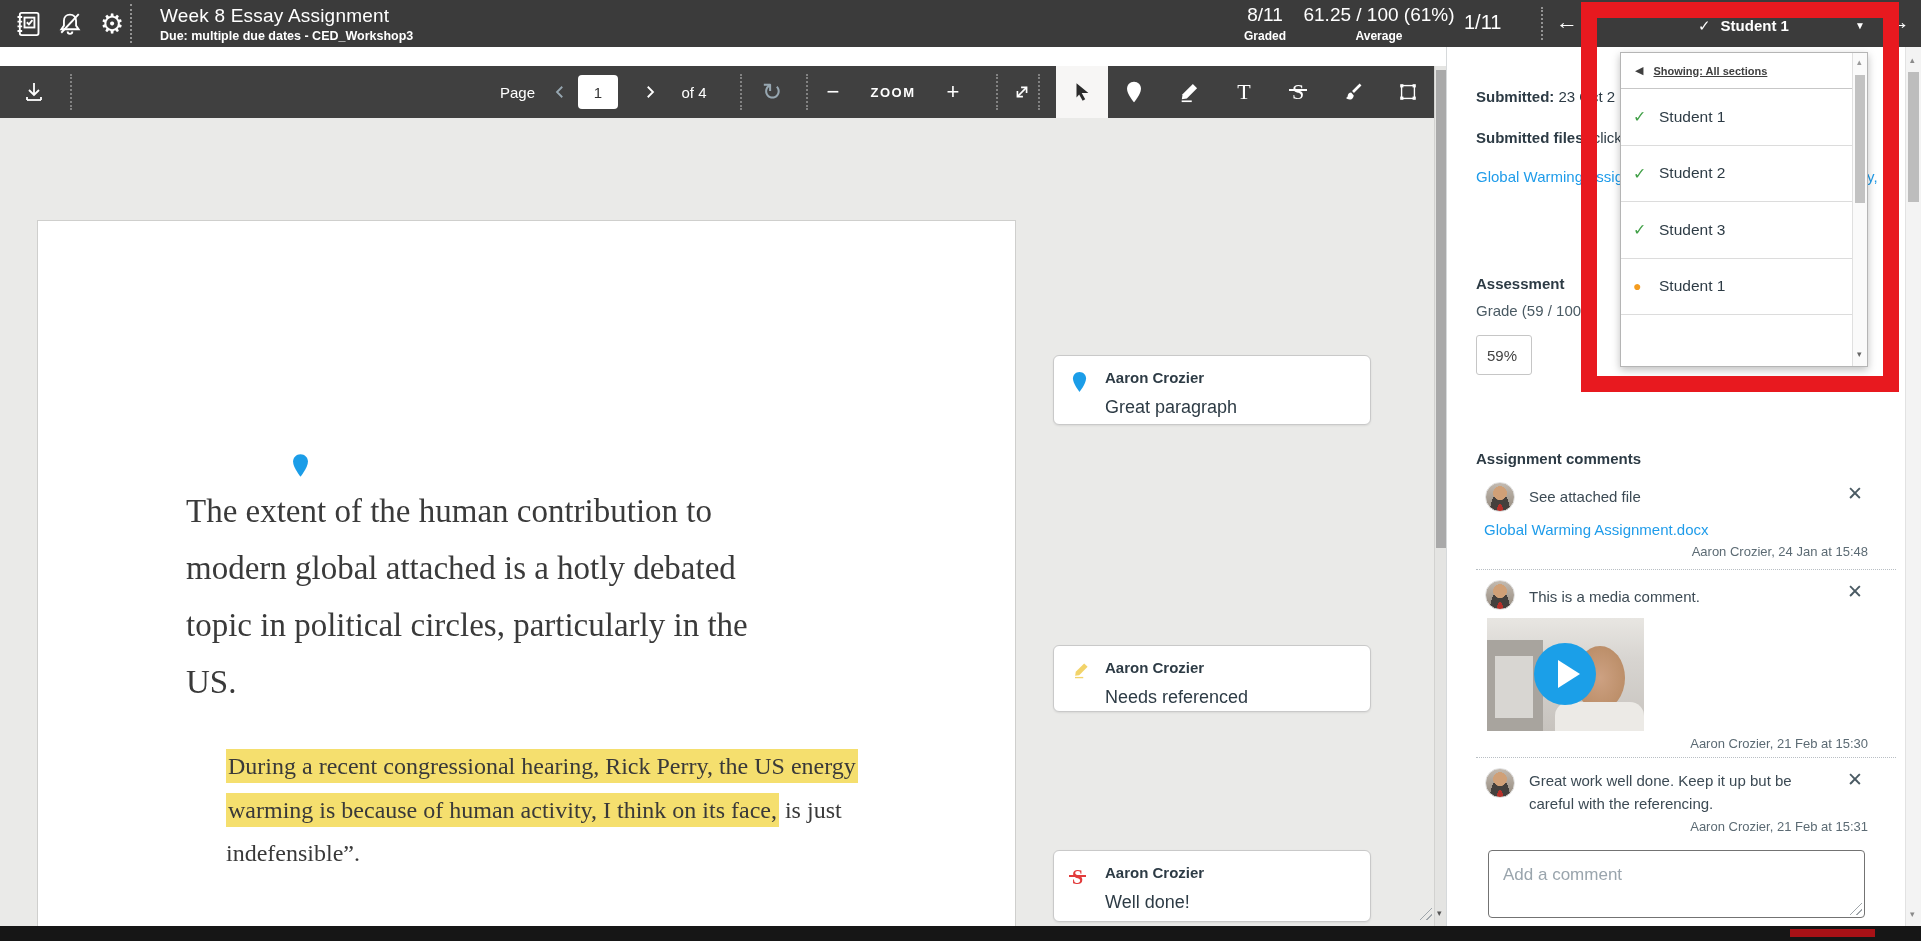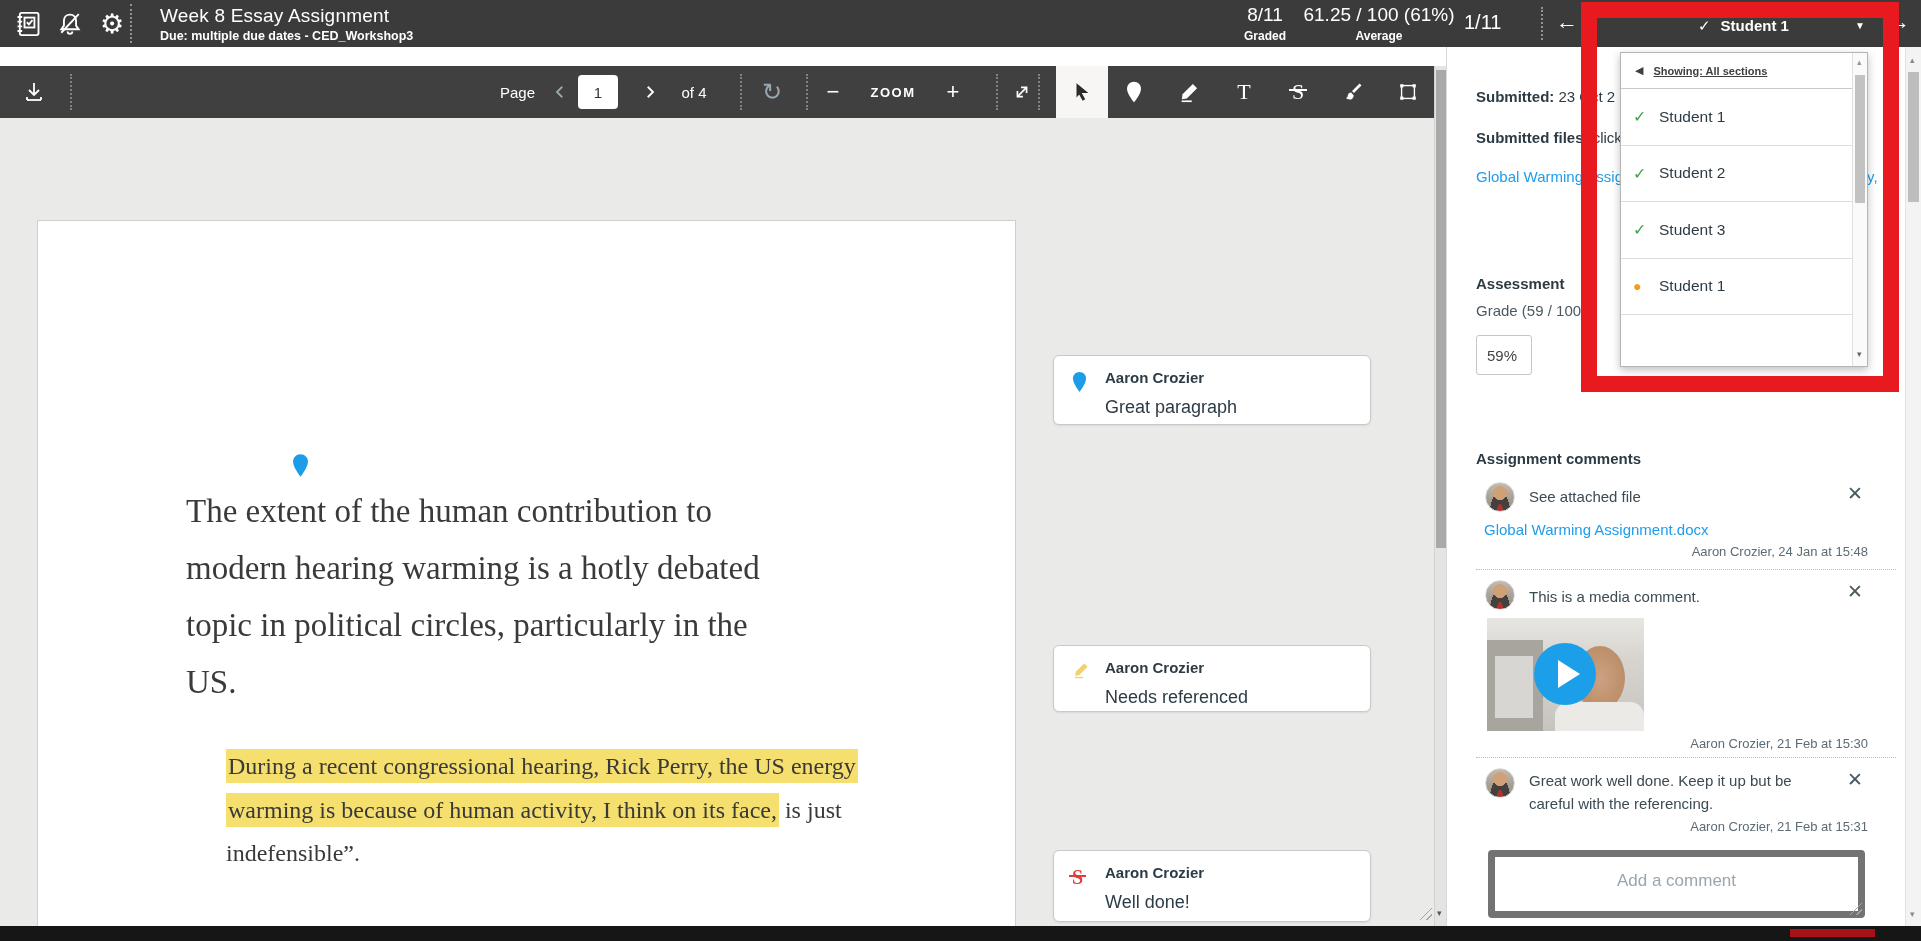--- a/index.html
+++ b/index.html
@@ -77,21 +77,21 @@
   .cm-x { position:absolute; left:400px; font-size:19px; color:#4a5a63; cursor:pointer; }
   .cm-meta { position:absolute; right:53px; font-size:13px; color:#5c6b74; }
   .cm-div { position:absolute; left:29px; width:420px; border-bottom:1px dotted #b9bfc4; }
   .video { position:absolute; left:40px; top:571px; width:157px; height:113px; background:linear-gradient(180deg,#e8e6e2 0%,#d8d5d1 35%,#c7c3be 100%); overflow:hidden; cursor:pointer; }
   .v-wall { position:absolute; left:0; top:22px; width:56px; height:91px; background:#a8a49e; }
   .v-screen { position:absolute; left:8px; top:38px; width:38px; height:62px; background:#d8d6d2; }
   .v-face { position:absolute; left:88px; top:28px; width:50px; height:64px; border-radius:50%; background:radial-gradient(#cda182,#b5875f); }
   .v-shirt { position:absolute; left:68px; top:84px; width:89px; height:29px; border-radius:14px 14px 0 0; background:#eceae6; }
   .play { position:absolute; left:47px; top:25px; width:62px; height:62px; border-radius:50%; background:#1b9fe8; }
   .play::after { content:""; position:absolute; left:24px; top:17px; border-style:solid; border-width:14px 0 14px 22px; border-color:transparent transparent transparent #fff; }
-  .add-comment { position:absolute; left:41px; top:803px; width:377px; height:68px; border:7px solid #737373; border-radius:4px; resize:none; font-family:"Liberation Sans",sans-serif; font-size:17px; padding:14px; color:#2d3b45;text-align:center; }
+  .add-comment { position:absolute; left:41px; top:803px; width:377px; height:68px; border:1px solid #737373; border-radius:4px; resize:none; font-family:"Liberation Sans",sans-serif; font-size:17px; padding:14px; color:#2d3b45; }
   .add-comment::placeholder { color:#9aa5ad; }
 
   
   .side-sb { position:absolute; left:1905px; top:47px; width:16px; height:883px; background:#f3f3f3; border-left:1px solid #e2e2e2; }
   .side-sb .thumb { position:absolute; left:2px; top:25px; width:11px; height:130px; background:#bdbdbd; }
 
   
   .dd-panel { position:absolute; left:1620px; top:52px; width:248px; height:315px; background:#fff; border:1px solid #b5b5b5; box-shadow:0 3px 8px rgba(0,0,0,.25); z-index:30; overflow:hidden; }
   .dd-filter { position:relative; height:36px; border-bottom:1px solid #c7c7c7; display:flex; align-items:center; }
   .dd-filter .tri { font-size:11px; color:#3f3f3f; margin:0 10px 0 14px; }
@@ -241,21 +241,21 @@
 
 <div class="docarea">
   <div class="docpage">
     <div class="doc-pin">
       <svg width="17" height="25" viewBox="0 0 24 34">
           <path d="M12 1C6 1 1.5 5.5 1.5 11.5 1.5 20 12 33 12 33s10.5-13 10.5-21.5C22.5 5.5 18 1 12 1z" fill="#1b9de8"></path>
         </svg>
     </div>
     <div class="p1" id="para1">
         <div>The extent of the human contribution to</div>
-        <div>modern hearing warming is a hotly debated</div>
+        <div>modern global attached is a hotly debated</div>
         <div>topic in political circles, particularly in the</div>
         <div>US.</div>
       </div>
     <div class="p2" id="para2">
         <div><span class="hl">During a recent congressional hearing, Rick Perry, the US energy</span></div>
         <div><span class="hl">warming is because of human activity, I think on its face,</span><span> is just</span></div>
         <div><span>indefensible”.</span></div>
       </div>
 
   </div>

